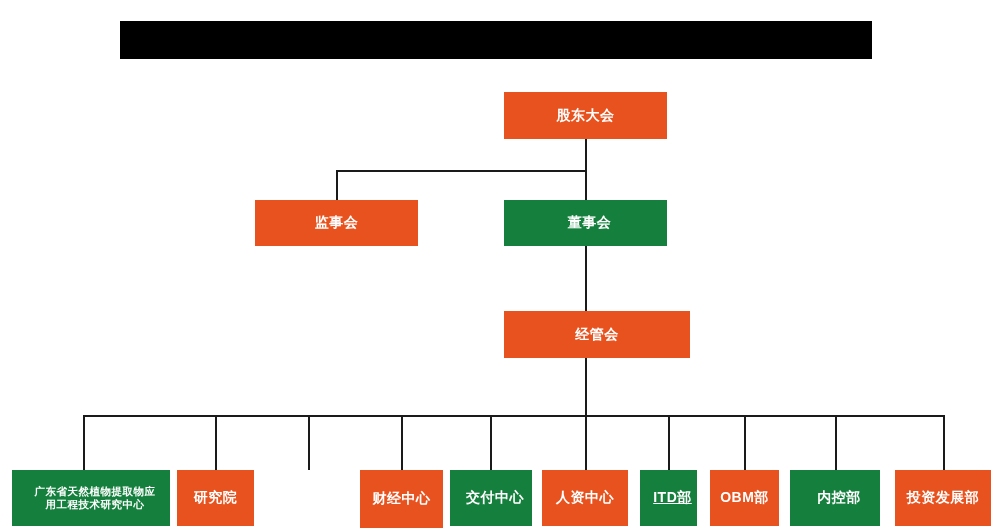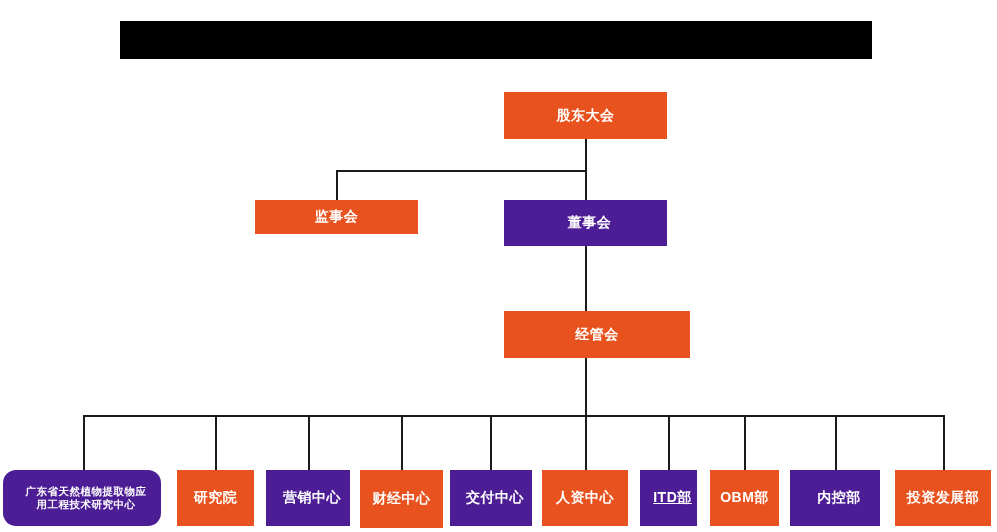--- a/index.html
+++ b/index.html
@@ -34,21 +34,21 @@
     align-items: center;
     justify-content: center;
     text-align: center;
     color: #ffffff;
     line-height: 1.25;
     letter-spacing: 0.5px;
     font-weight: 700;
     user-select: none;
   }
   .node.dark  { background: #E8521E; }
-  .node.light { background: #4c1d95; padding-left: 8px; }
+  .node.light { background: #15803d; padding-left: 8px; }
 
   .node .node-label {
     display: block;
     padding: 0 4px;
     white-space: pre-line;
   }
 
   
   .lvl-1 { font-size: 14px; text-align: center; }
   .lvl-2 { font-size: 14px; }
@@ -89,40 +89,37 @@
   <div class="line v" style="left:585px; top:415px; height:55px;"></div>
   <div class="line v" style="left:668px; top:415px; height:55px;"></div>
   <div class="line v" style="left:744px; top:415px; height:55px;"></div>
   <div class="line v" style="left:835px; top:415px; height:55px;"></div>
   <div class="line v" style="left:943px; top:415px; height:55px;"></div>
 
   <div class="node dark lvl-1" style="left:504px; top:92px; width:163px; height:47px;">
     <span class="node-label">股东大会</span>
   </div>
 
-  <div class="node dark lvl-2" style="left:255px; top:200px; width:163px; height:34px;">
+  <div class="node dark lvl-2" style="left:255px; top:200px; width:163px; height:46px;">
     <span class="node-label">监事会</span>
   </div>
   <div class="node light lvl-2" style="left:504px; top:200px; width:163px; height:46px;">
     <span class="node-label">董事会</span>
   </div>
 
   <div class="node dark lvl-3" style="left:504px; top:311px; width:186px; height:47px;">
     <span class="node-label">经管会</span>
   </div>
 
-  <div class="node light lvl-4 small" style="left:3px; top:470px; width:158px; height:56px;border-radius:13px;">
+  <div class="node light lvl-4 small" style="left:12px; top:470px; width:158px; height:56px;">
     <span class="node-label">广东省天然植物提取物应
 用工程技术研究中心</span>
   </div>
   <div class="node dark lvl-4" style="left:177px; top:470px; width:77px; height:56px;">
     <span class="node-label">研究院</span>
-  </div>
-  <div class="node light lvl-4" style="left:266px; top:470px; width:84px; height:56px;">
-    <span class="node-label">营销中心</span>
   </div>
   <div class="node dark lvl-4" style="left:360px; top:470px; width:83px; height:58px;">
     <span class="node-label">财经中心</span>
   </div>
   <div class="node light lvl-4" style="left:450px; top:470px; width:82px; height:56px;">
     <span class="node-label">交付中心</span>
   </div>
   <div class="node dark lvl-4" style="left:542px; top:470px; width:86px; height:56px;">
     <span class="node-label">人资中心</span>
   </div>

